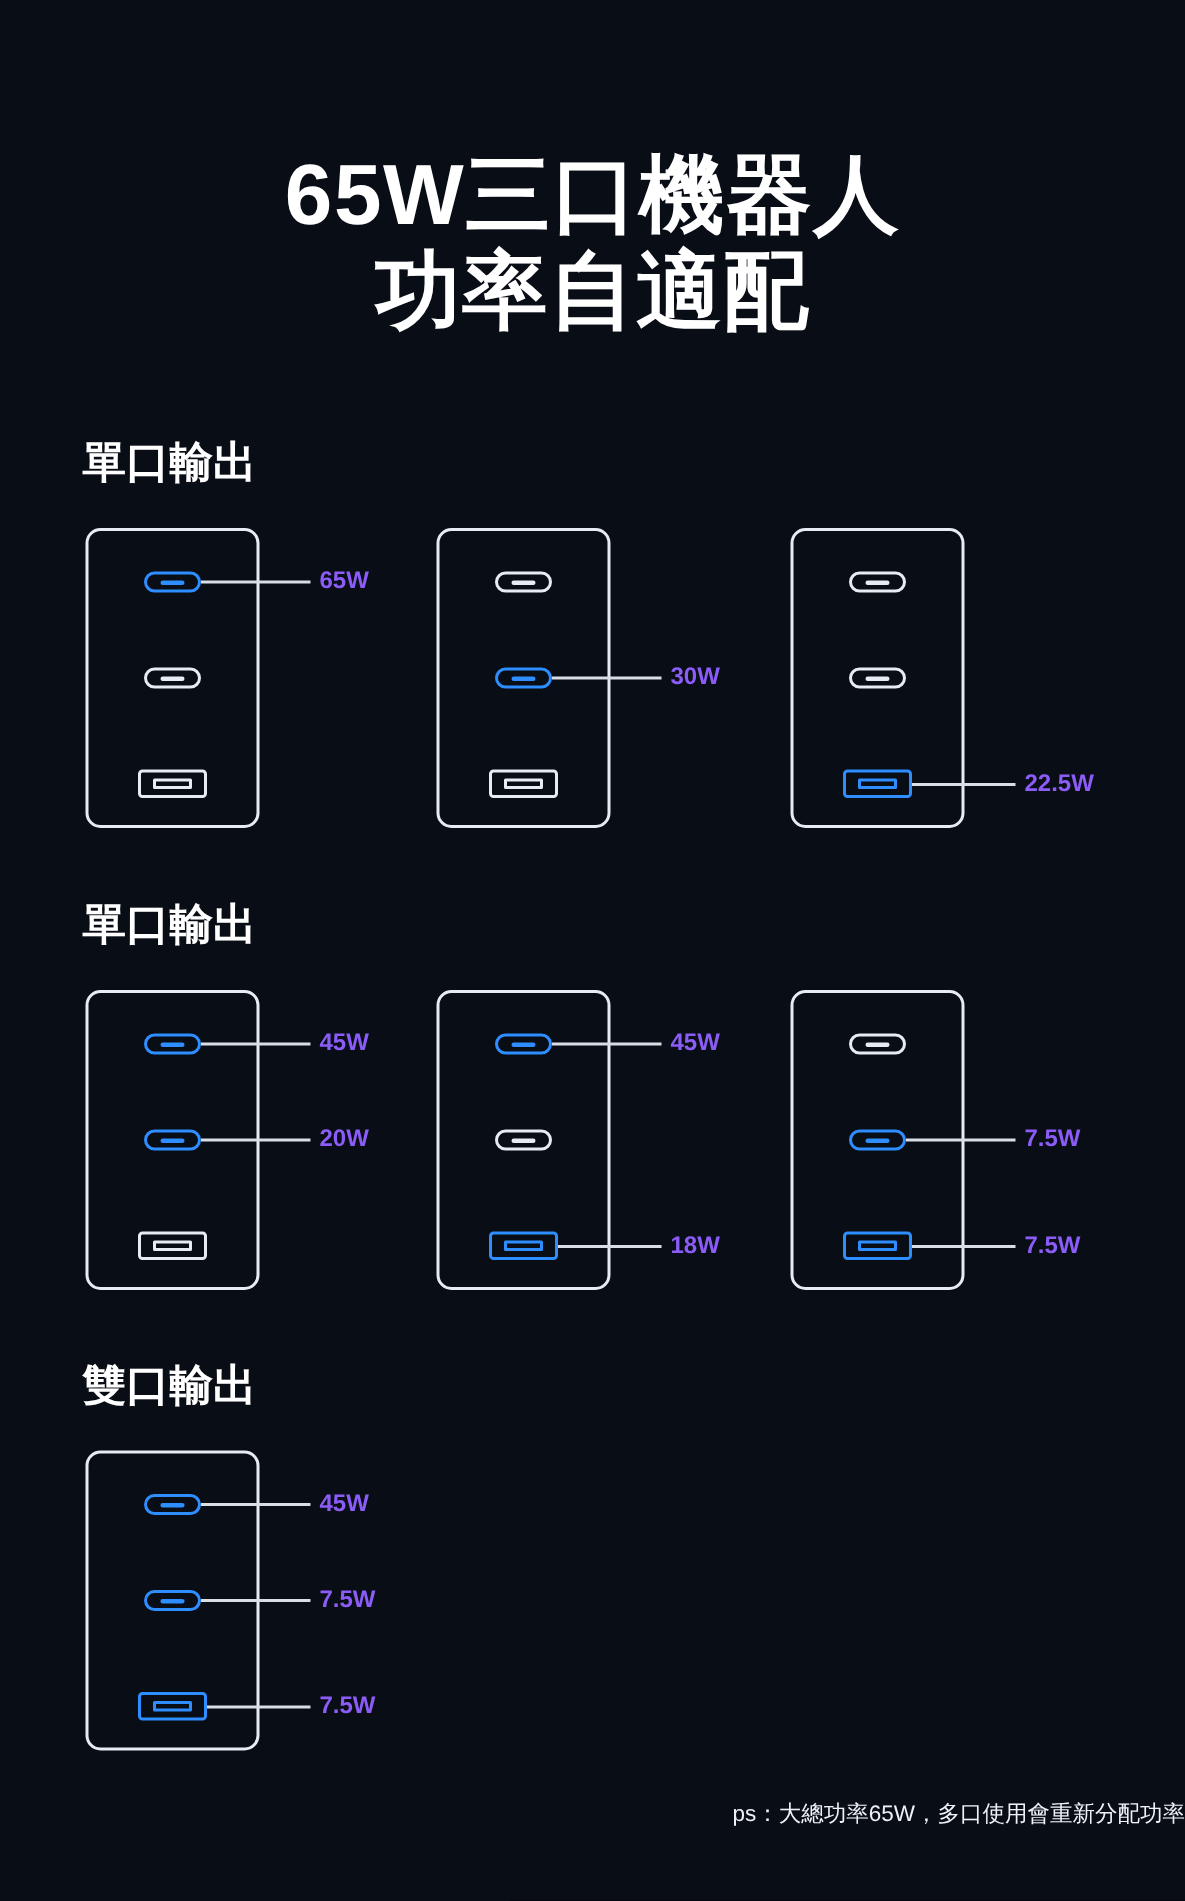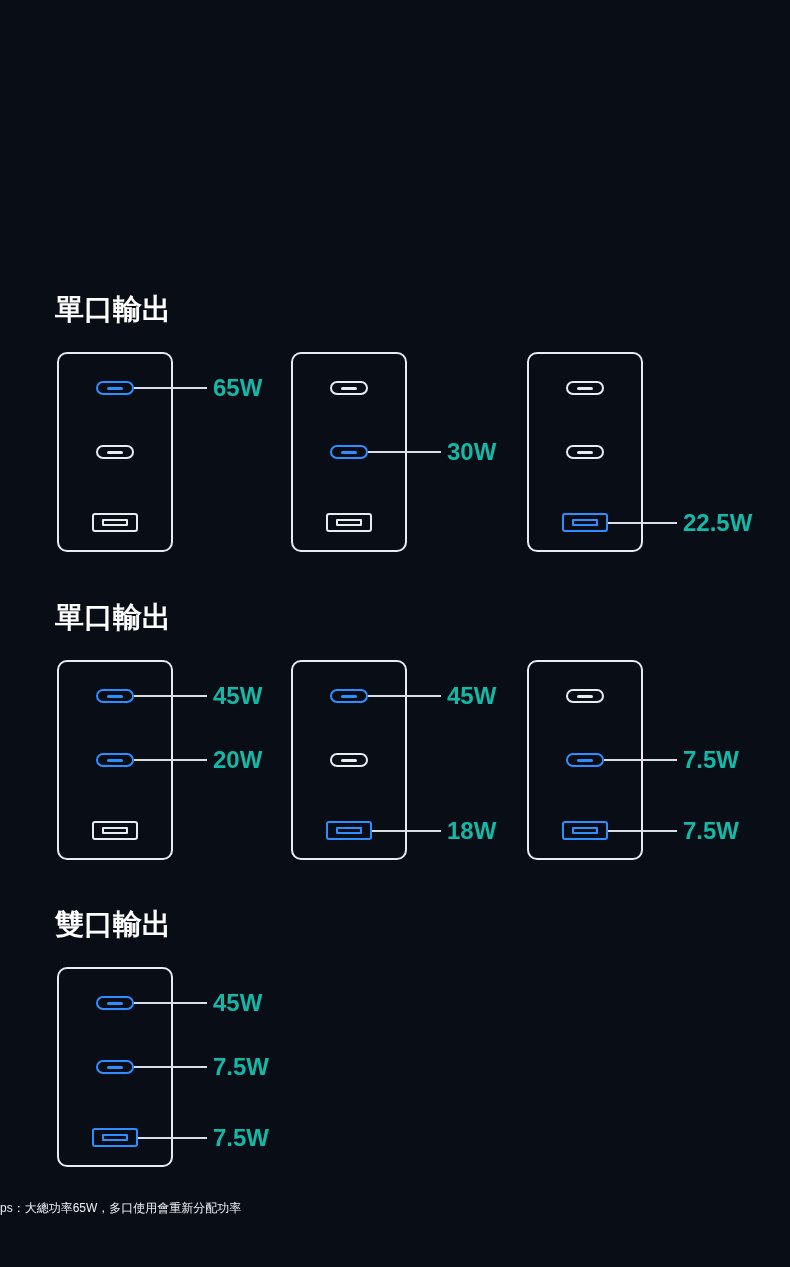--- a/index.html
+++ b/index.html
@@ -87,42 +87,44 @@
     box-sizing: border-box;
     background: transparent;
   }
   .connector {
     position: absolute;
     height: 2px;
     background: #d9dee6;
   }
   .watt-label {
     position: absolute;
-    font-size: 24px;
+    font-size: 16px;
     font-weight: bold;
     line-height: 24px;
-    color: #14b8a6;
+    color: #8b5cf6;
     white-space: nowrap;
   }
   .footnote {
     position: absolute;
     top: 1200px;
     left: 0;
     width: 100%;
     margin: 0;
-    text-align: left;
-    font-size: 12px;
+    text-align: right;
+    font-size: 15px;
     color: #eef1f6;
   }
 </style>
 </head>
 <body>
 
 <div class="page">
   <div class="title">
+    <div>65W三口機器人</div>
+    <div>功率自適配</div>
   </div>
 
   <div id="sections">
       <div class="section-heading" style="top: 293px;">單口輸出</div>
       <div class="charger" style="left: 57px; top: 352px;">
         <div class="charger-box"></div>
         <div class="port usb-c" style="border-color: rgb(47, 142, 255); top: 29px;">
           <div class="pin" style="background: rgb(47, 142, 255);"></div>
         </div>
         <div class="connector" style="left: 77px; width: 73px; top: 35px;"></div>

